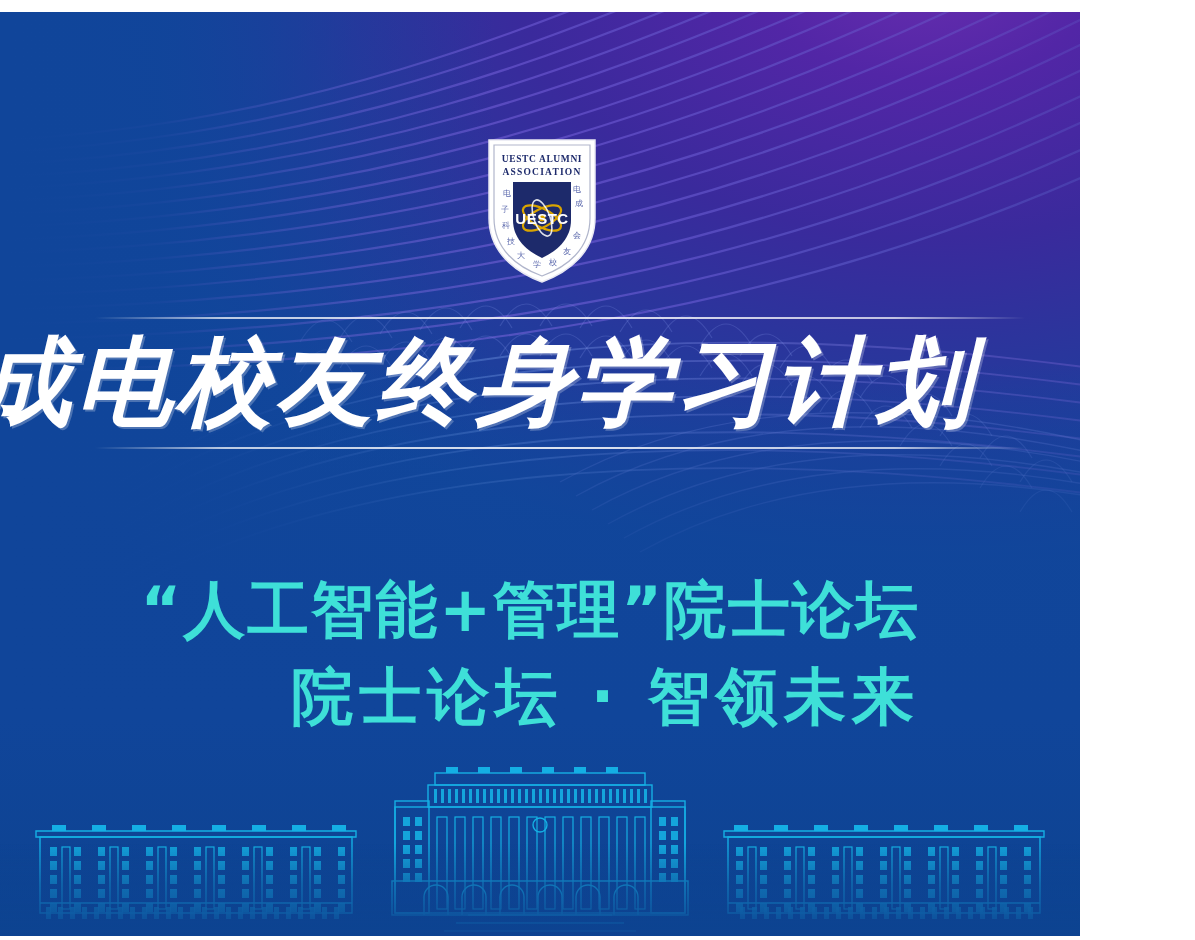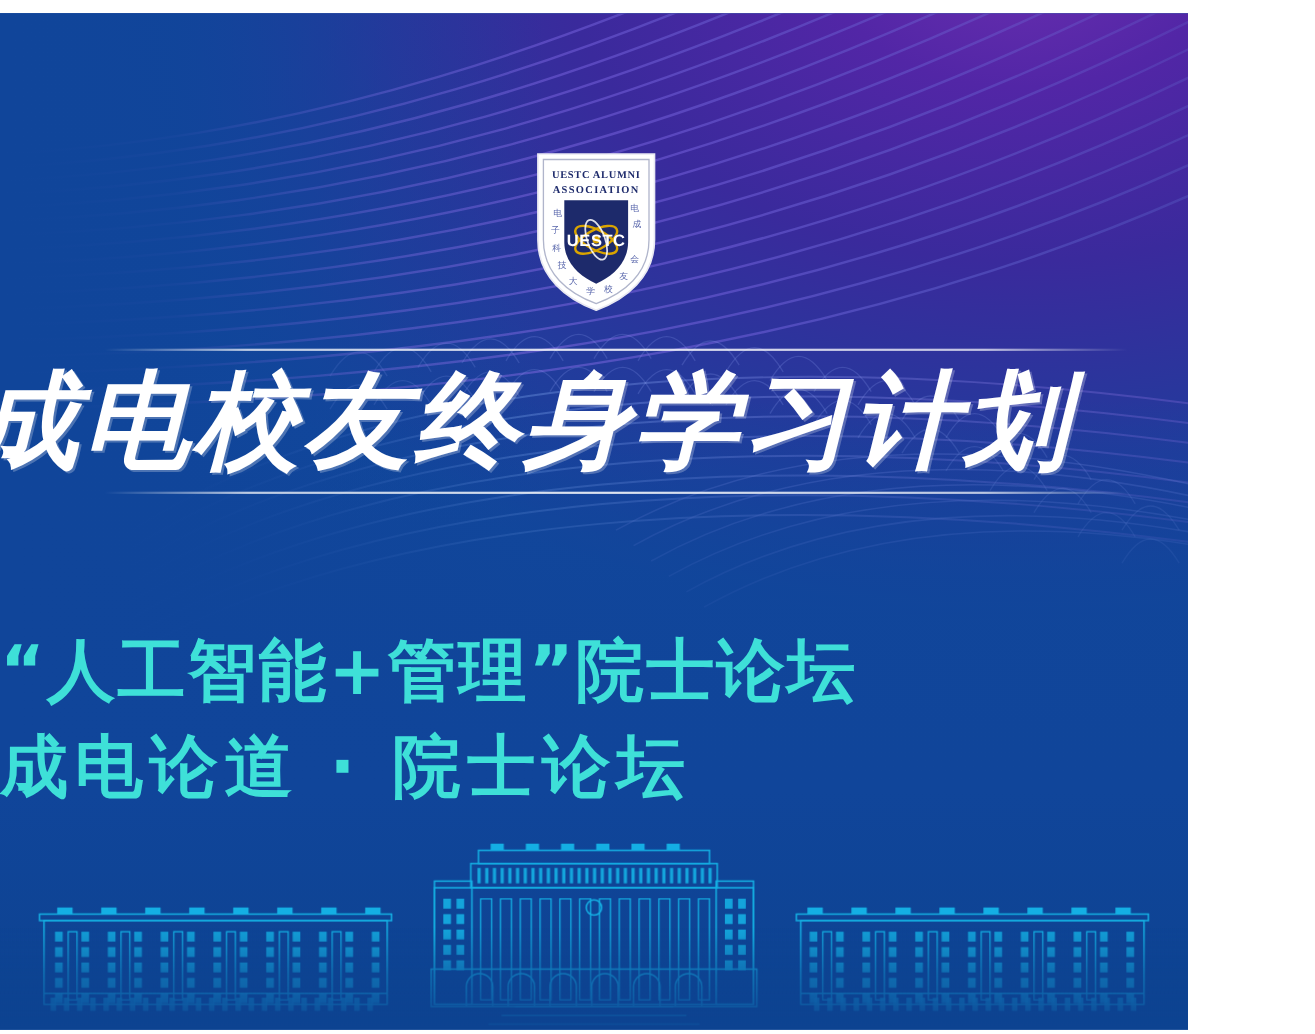--- a/index.html
+++ b/index.html
@@ -87,21 +87,21 @@
     text-shadow: 2px 2px 0 rgba(255,255,255,0.25);
     padding-left: 48px;
   }
 
   
   #subtitle-block {
     position: absolute;
     left: 0;
     top: 556px;
     width: 920px;
-    text-align: left;
+    text-align: right;
   }
   .sub-line {
     color: #3ee0d8;
     font-family: "DejaVu Sans", sans-serif;
     font-weight: bold;
     white-space: nowrap;
   }
   .sub-line.l1 { font-size: 62px; line-height: 84px; letter-spacing: 2px; }
   .sub-line.l2 { font-size: 62px; line-height: 90px; letter-spacing: 6px; }
 
@@ -276,21 +276,21 @@
     </svg>
   </div>
 
   <div class="rule top"></div>
   <div class="rule bottom"></div>
 
   <div id="main-title">成电校友终身学习计划</div>
 
   <div id="subtitle-block">
     <div class="sub-line l1">“人工智能+管理”院士论坛</div>
-    <div class="sub-line l2">成电论道 · 院士论坛</div>
+    <div class="sub-line l2">院士论坛 · 智领未来</div>
   </div>
 
   <div id="building">
     <svg viewBox="0 0 1080 185" preserveAspectRatio="none" aria-hidden="true">
       <defs>
         <g id="winCol">
           <rect x="0" y="0" width="7" height="9"></rect>
           <rect x="0" y="14" width="7" height="9"></rect>
           <rect x="0" y="28" width="7" height="9"></rect>
           <rect x="0" y="42" width="7" height="9"></rect>

